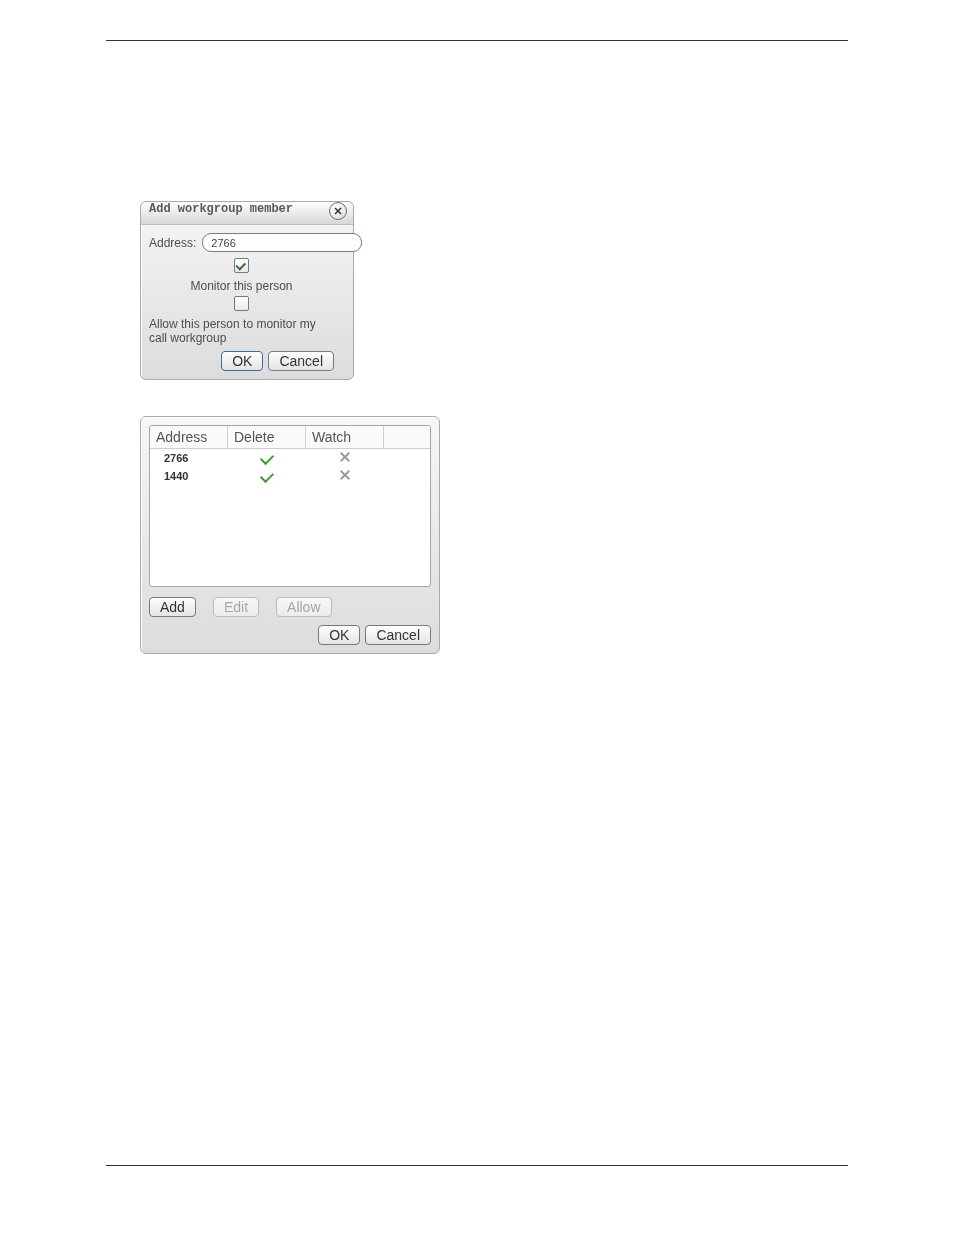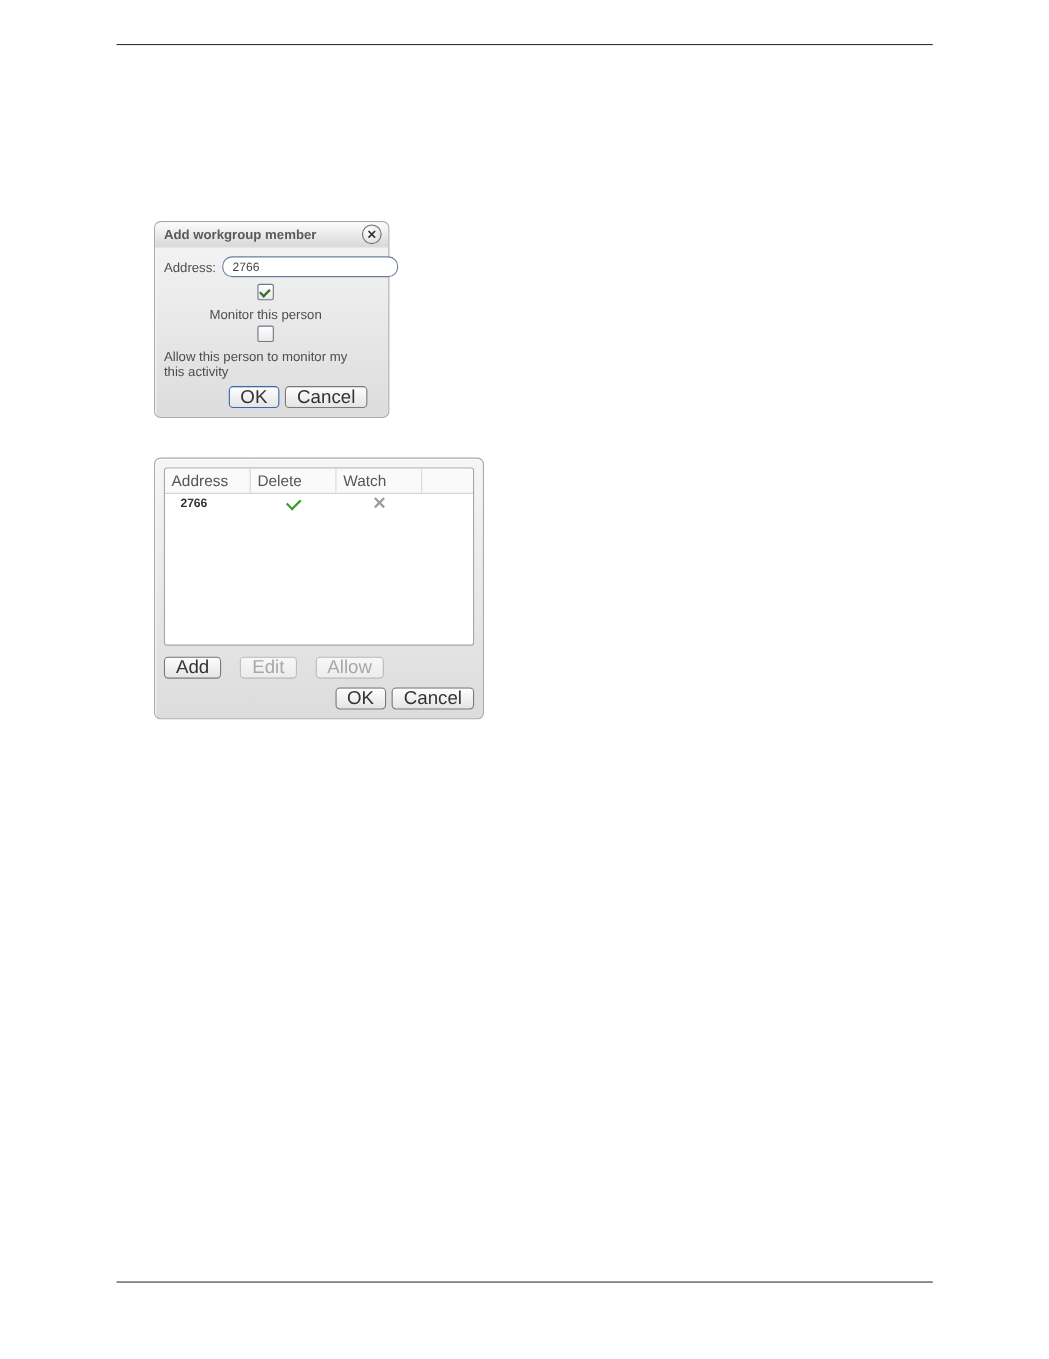--- a/index.html
+++ b/index.html
@@ -17,22 +17,22 @@
     border: 1px solid #aaa;
     box-shadow: inset 1px 1px 0 #fff;
     position: relative;
   }
   .dialog .titlebar {
     height: 22px;
     border-bottom: 1px solid #bfbfbf;
     background: linear-gradient(#fdfdfd, #d8d8d8);
     border-radius: 6px 6px 0 0;
     display: flex;
-    align-items: center;
     padding: 0 6px 0 8px;
+    font-family: Liberation Mono, monospace;
   }
   .dialog .titlebar .title {
     font-weight: bold;
     color: #5a5a5a;
     flex: 1;
   }
   .close-btn {
     width: 16px; height: 16px; border-radius: 50%;
     background: radial-gradient(circle at 35% 30%, #fff, #d9d9d9);
     border: 1px solid #6f6f6f;
@@ -68,21 +68,21 @@
     width: 7px; height: 4px;
     border-left: 2px solid #3a6d2e;
     border-bottom: 2px solid #3a6d2e;
     transform: rotate(-45deg) translate(0,-1px);
   }
   #dlg-add .btn-row { display: flex; justify-content: flex-end; gap: 5px; margin-top: 6px; }
   .btn {
     height: 20px; padding: 0 10px;
     border: 1px solid #7a7a7a; border-radius: 4px;
     background: linear-gradient(#fefefe, #e4e4e4);
-    color: #333; font-size: 17px; line-height: 18px;
+    color: #333; font-size: 14px; line-height: 18px;
   }
   .btn.primary { border: 1px solid #3b66b0; }
   .btn.disabled { color: #a7a7a7; border-color: #bcbcbc; background: linear-gradient(#f7f7f7,#ececec); }
 
   
   #dlg-members { width: 298px; margin-left: 140px; }
   #dlg-members .body { padding: 8px; }
   .listbox {
     background: #fff;
     border: 1px solid #a6a6a6;
@@ -145,21 +145,21 @@
       <div class="row-addr">
         <label>Address:</label>
         <input class="addr-input" type="text" value="2766" style="">
       </div>
       <div class="chk-row">
         <span class="chkbox checked"></span>
         <span>Monitor this person</span>
       </div>
       <div class="chk-row">
         <span class="chkbox"></span>
-        <span>Allow this person to monitor my this activity</span>
+        <span>Allow this person to monitor my call workgroup</span>
       </div>
       <div class="btn-row">
         <button class="btn primary">OK</button>
         <button class="btn">Cancel</button>
       </div>
     </div>
   </div>
 
   <div class="spacer2"></div>
 
@@ -171,20 +171,25 @@
           <div class="col col-watch">Delete</div>
           <div class="col col-allow">Watch</div>
           <div class="col"></div>
         </div>
         <div id="rows">
             <div class="list-row">
               <div class="cell col-addr addr">2766</div>
               <div class="cell col-watch center"><span class="check-green"></span></div>
               <div class="cell col-allow center"><span class="x-gray"></span></div>
             </div>
+            <div class="list-row">
+              <div class="cell col-addr addr">1440</div>
+              <div class="cell col-watch center"><span class="check-green"></span></div>
+              <div class="cell col-allow center"><span class="x-gray"></span></div>
+            </div>
           </div>
       </div>
       <div class="action-row">
         <button class="btn">Add</button>
         <button class="btn disabled">Edit</button>
         <button class="btn disabled">Allow</button>
       </div>
       <div class="bottom-row">
         <button class="btn">OK</button>
         <button class="btn">Cancel</button>

